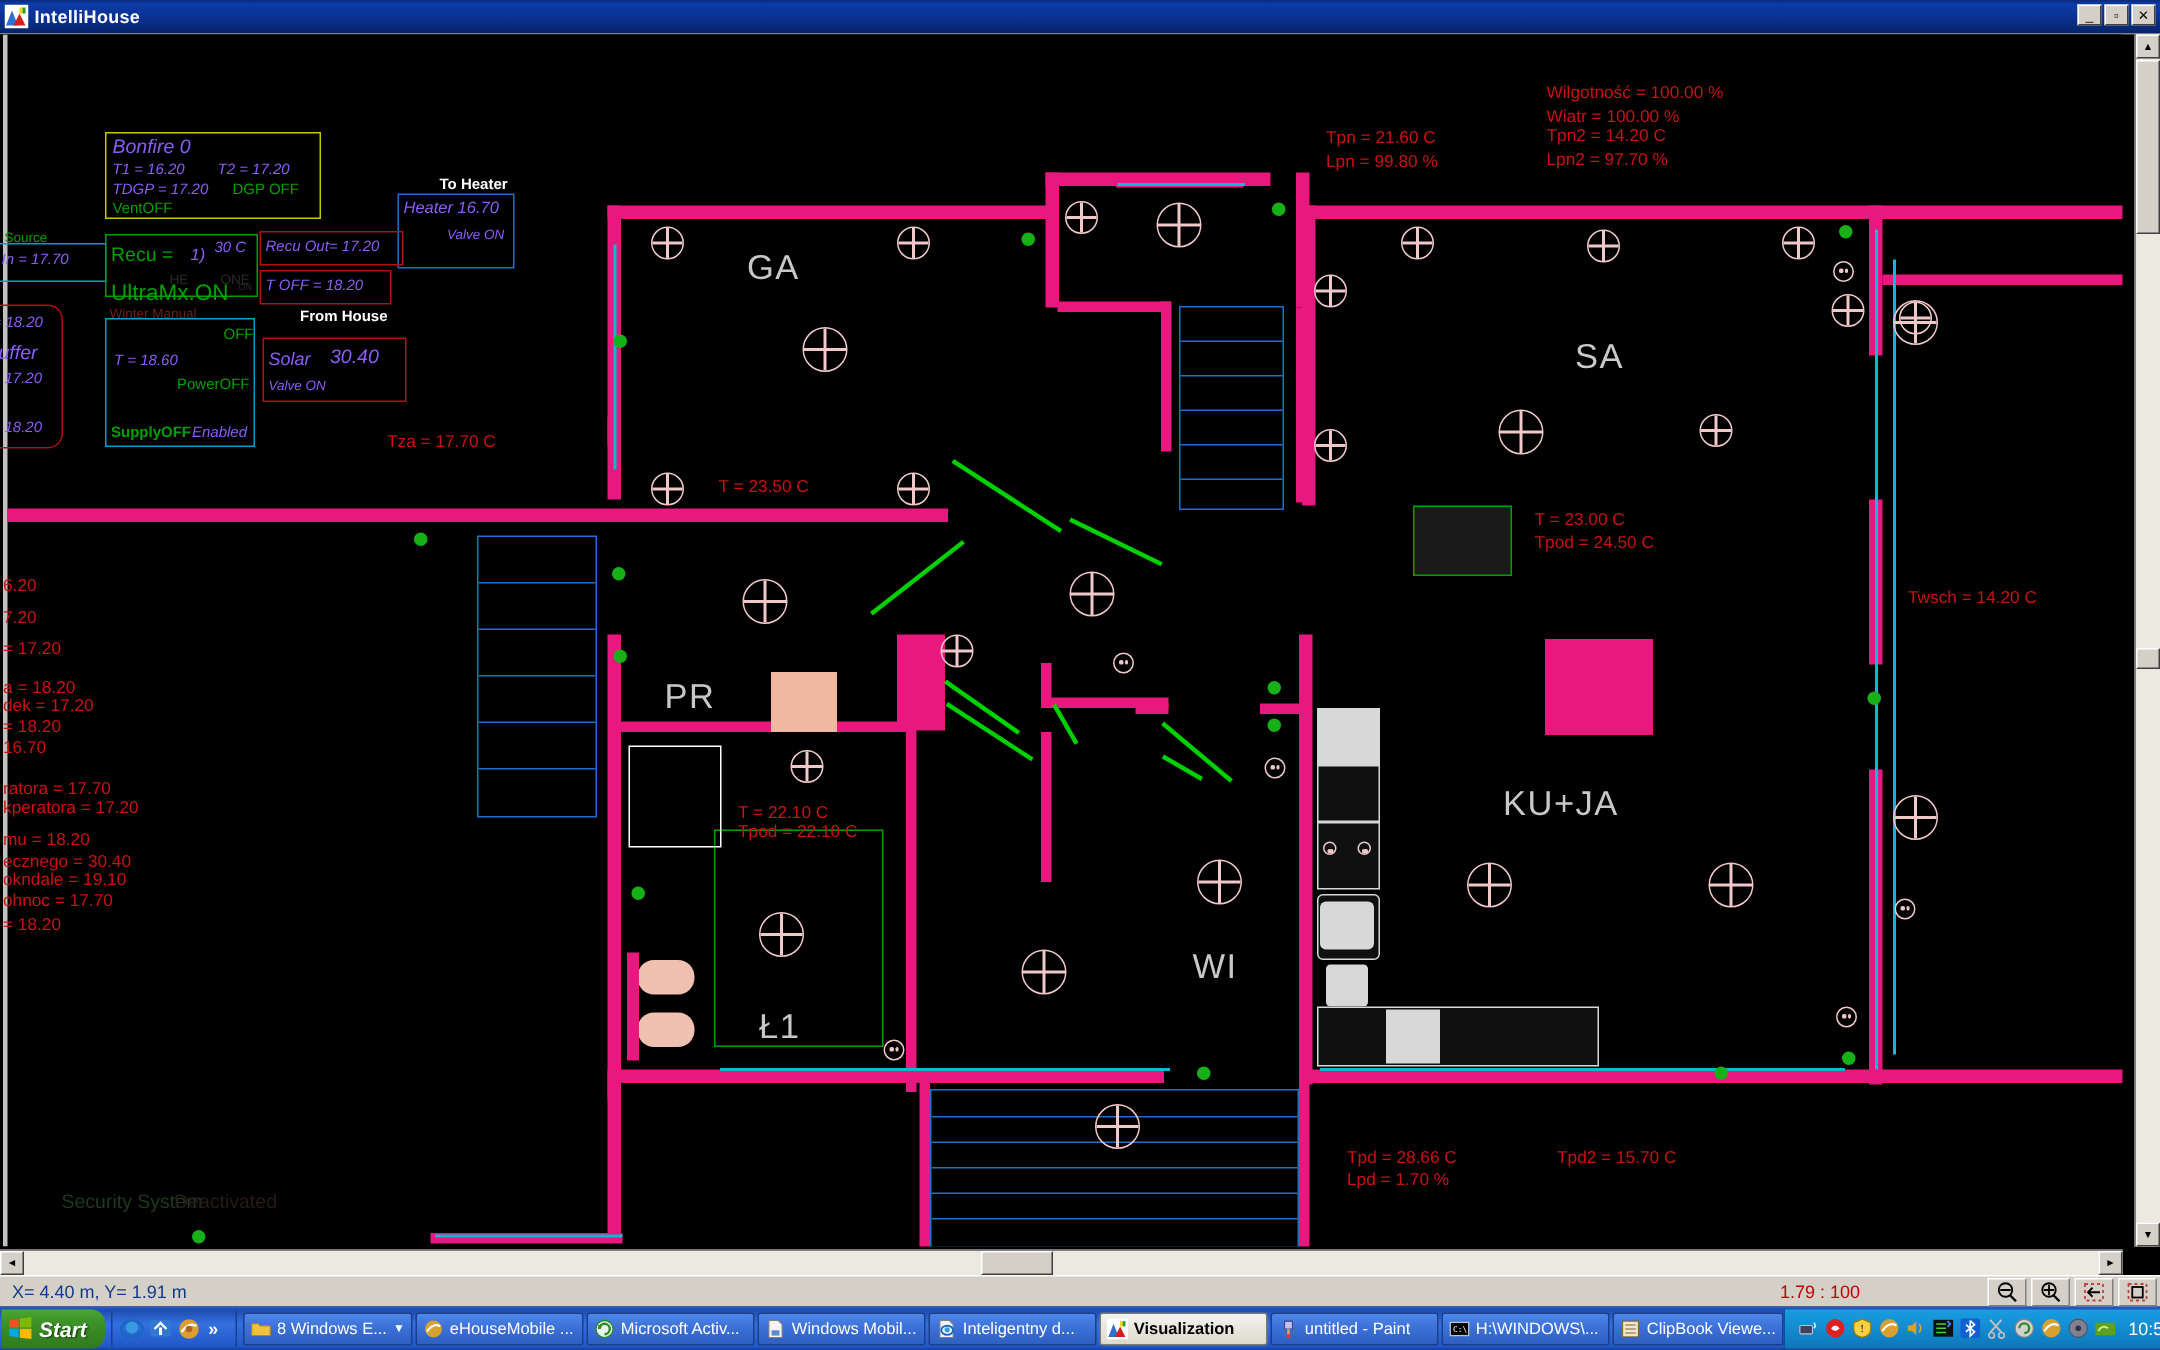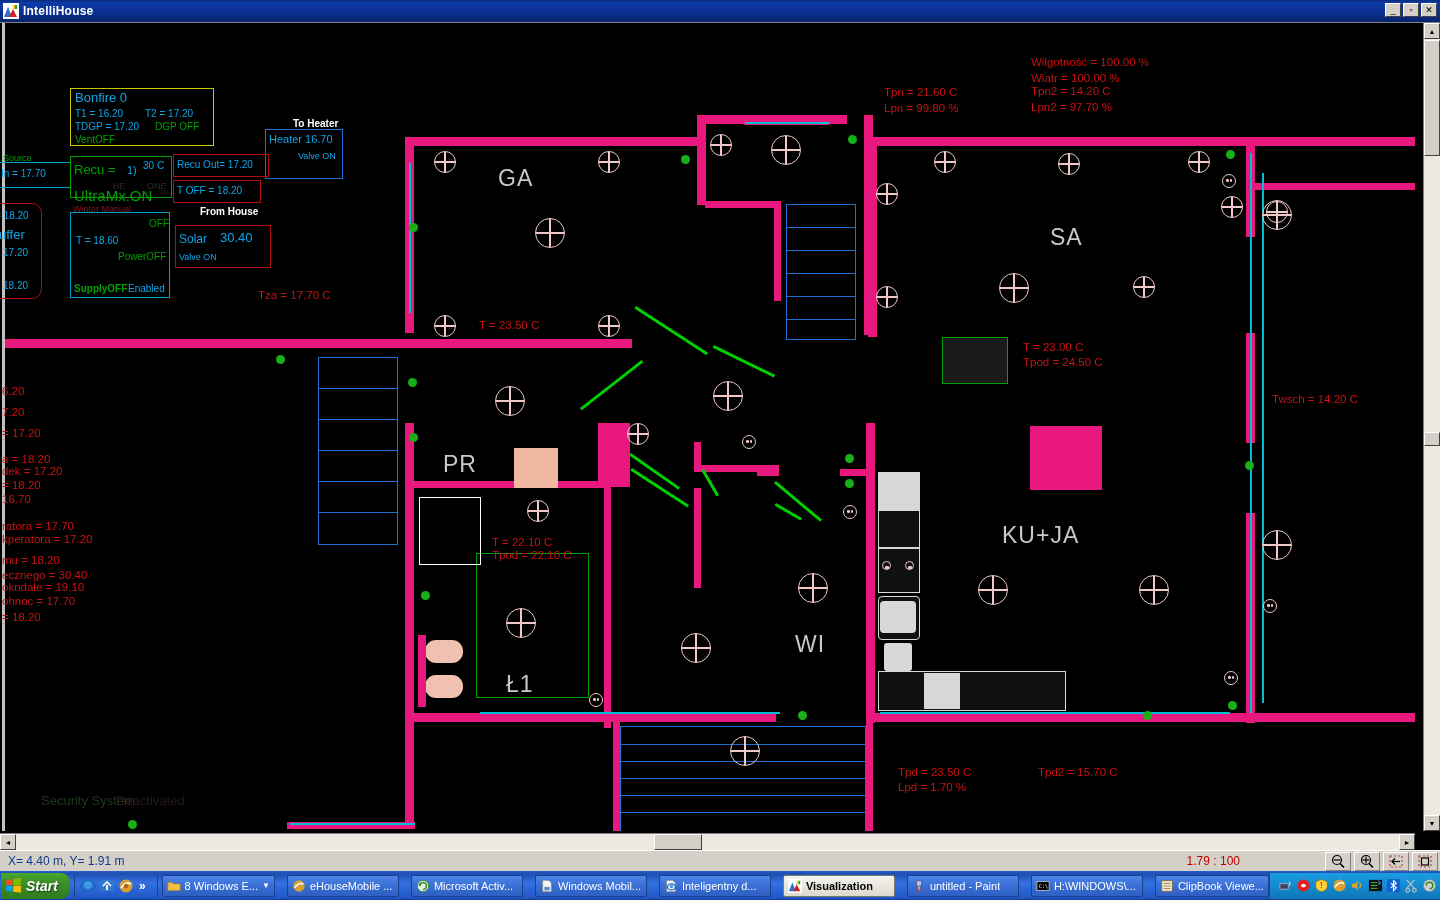--- a/index.html
+++ b/index.html
@@ -140,21 +140,21 @@
   }
   #quicklaunch {
     display: flex; align-items: center; gap: 3px;
     padding: 0 5px; margin-left: 4px;
     border-left: 1px solid #1b3f8c;
     height: 24px;
   }
   .ql-icon { width: 16px; height: 16px; }
   #ql-more { color: #fff; font-size: 12px; font-weight: bold; margin: 0 2px; }
   #tasks {
-    display: flex; align-items: center; gap: 12px;
+    display: flex; align-items: center; gap: 2px;
     margin-left: 4px; flex: 1 1 auto; height: 24px;
     border-left: 1px solid #1b3f8c; padding-left: 4px;
   }
   .task-btn {
     height: 22px; min-width: 112px; max-width: 118px;
     background: linear-gradient(180deg,#4d86e8 0%, #3a6fd6 50%, #2e5fc0 100%);
     border: 1px solid #1b3f8c;
     border-radius: 2px;
     display: flex; align-items: center; gap: 4px;
     padding: 0 4px;
@@ -219,21 +219,21 @@
   }
   .stairs { position: absolute; border: 1.3px solid #1f6fd0; }
   .stairs i {
     position: absolute; left: 0; width: 100%; height: 1.3px; background: #1f6fd0;
   }
   .furn { position: absolute; }
 
   
   .panel { position: absolute; border: 1.3px solid #888; background: transparent; }
   .panel .ptxt { position: absolute; white-space: nowrap; font-family: "Liberation Sans", sans-serif; }
-  .c-red { color: #0ea5e9; }
+  .c-red { color: #8b5cf6; font-style: italic; }
   .c-green { color: #00a000; }
   .c-white { color: #ffffff; }
   .c-dim { color: #2a2a2a; }
   .b-yellow { border-color: #c8c800; }
   .b-red { border-color: #b01010; }
   .b-green { border-color: #00a000; }
   .b-cyan { border-color: #00a0c8; }
   .b-blue { border-color: #1f6fd0; }
   .b-redround { border-color: #b01010; border-radius: 10px; }
   .lbl {
@@ -433,21 +433,21 @@
       <div class="sensor-text" style="left:1031px; top:49px;">Wiatr = 100.00 %</div>
       <div class="sensor-text" style="left:1031px; top:62px;">Tpn2 = 14.20 C</div>
       <div class="sensor-text" style="left:1031px; top:78px;">Lpn2 = 97.70 %</div>
       <div class="sensor-text" style="left:258px; top:266px;">Tza = 17.70 C</div>
       <div class="sensor-text" style="left:479px; top:296px;">T = 23.50 C</div>
       <div class="sensor-text" style="left:1023px; top:318px;">T = 23.00 C</div>
       <div class="sensor-text" style="left:1023px; top:333px;">Tpod = 24.50 C</div>
       <div class="sensor-text" style="left:1272px; top:370px;">Twsch = 14.20 C</div>
       <div class="sensor-text" style="left:492px; top:513px;">T = 22.10 C</div>
       <div class="sensor-text" style="left:492px; top:526px;">Tpod = 22.10 C</div>
-      <div class="sensor-text" style="left:898px; top:743px;">Tpd = 23.50 C</div>
+      <div class="sensor-text" style="left:898px; top:743px;">Tpd = 28.66 C</div>
       <div class="sensor-text" style="left:898px; top:758px;">Lpd = 1.70 %</div>
       <div class="sensor-text" style="left:1038px; top:743px;">Tpd2 = 15.70 C</div>
 
       <div class="lbl" style="left:41px; top:770px; color:#1e3a1e; font-size:13px;">Security System</div>
       <div class="lbl" style="left:116px; top:770px; color:#2a1a1a; font-size:13px;">Deactivated</div>
 
       <div class="panel b-yellow" style="left:70px; top:65px; width:144px; height:58px;">
         <span class="ptxt c-red" style="left:4px; top:1px; font-size:13px;">Bonfire 0</span>
         <span class="ptxt c-red" style="left:4px; top:19px; font-size:10px;">T1 = 16.20</span>
         <span class="ptxt c-red" style="left:74px; top:19px; font-size:10px;">T2 = 17.20</span>

